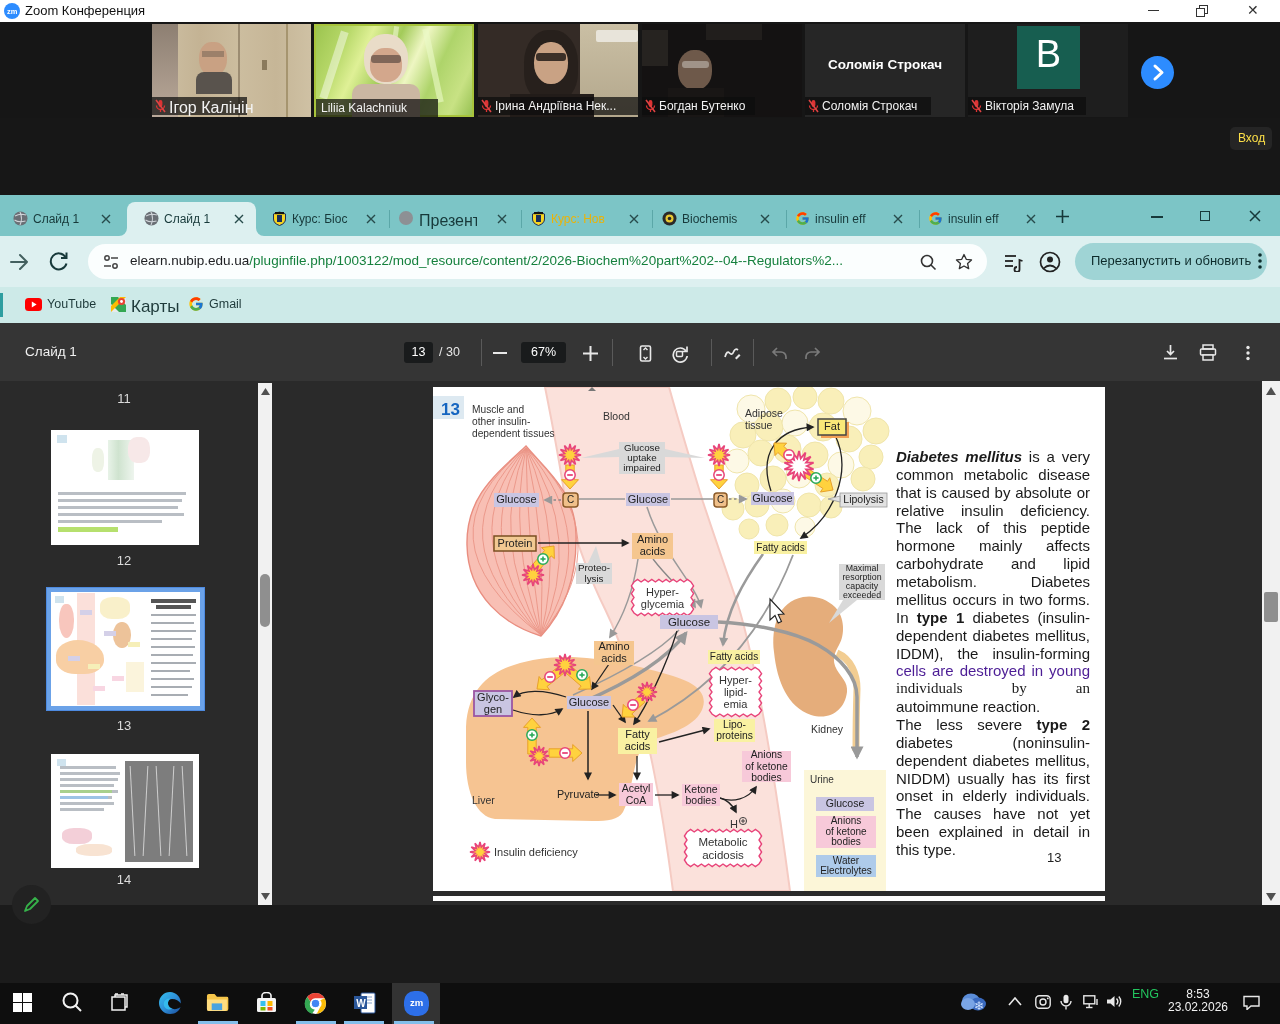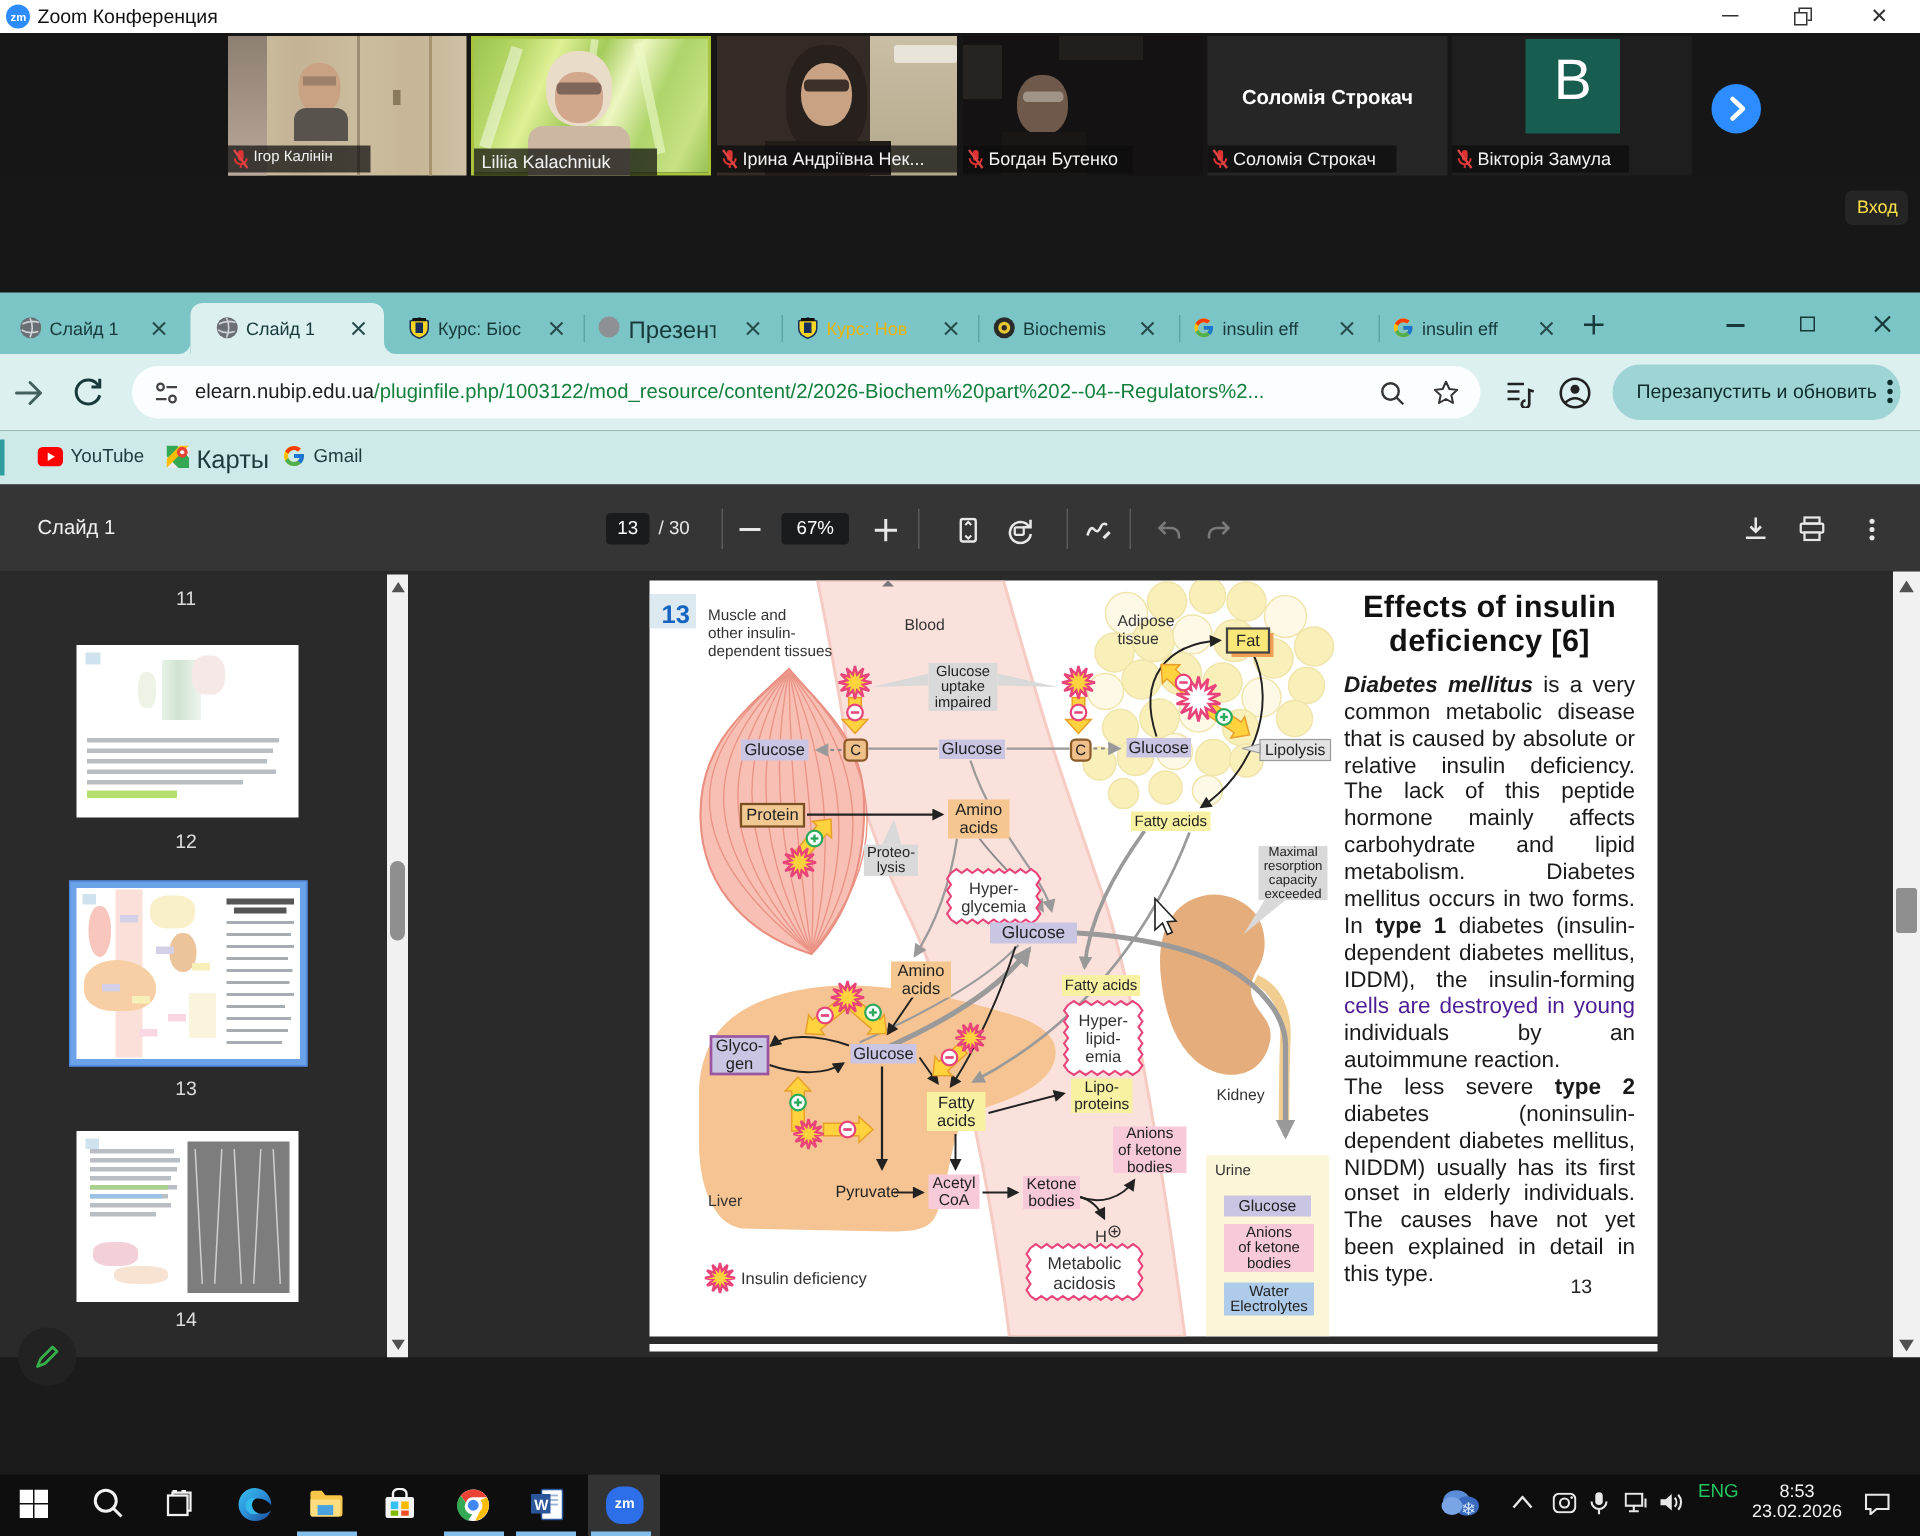--- a/index.html
+++ b/index.html
@@ -15,21 +15,21 @@
 <div class="a" style="left:0;top:22px;width:1280px;height:96px;background:#161616"></div>
 <div class="a" style="left:152px;top:24px;width:159px;height:93px;background:linear-gradient(90deg,#b9a58e 0%,#cabb9e 14%,#c4b394 30%,#ccbd9f 55%,#c6b697 78%,#cfc1a4 100%);overflow:hidden"></div>
 <div class="a" style="left:152px;top:24px;width:26px;height:93px;background:linear-gradient(180deg,#8d7f72,#baa99a)"></div>
 <div class="a" style="left:238px;top:24px;width:2px;height:93px;background:#9c8c72"></div>
 <div class="a" style="left:286px;top:24px;width:2px;height:93px;background:#a6956f"></div>
 <div class="a" style="left:262px;top:60px;width:5px;height:10px;background:#8a7a5c"></div>
 <div class="a" style="left:199px;top:42px;width:28px;height:34px;border-radius:45% 45% 48% 48%;background:#c9a183"></div>
 <div class="a" style="left:202px;top:51px;width:22px;height:6px;background:rgba(90,80,70,0.4)"></div>
 <div class="a" style="left:196px;top:72px;width:36px;height:22px;background:#59534d;border-radius:8px 8px 0 0"></div>
 <div class="a" style="left:152px;top:97px;width:95px;height:18px;background:rgba(12,12,12,0.72)"></div>
-<div class="a" style="left:169px;top:99px;font-size:10px;color:#f2f2f2;white-space:nowrap">Ігор Калінін</div>
+<div class="a" style="left:169px;top:99px;font-size:16px;color:#f2f2f2;white-space:nowrap">Ігор Калінін</div>
 <svg class="a" style="left:154px;top:99px" width="13" height="14" viewBox="0 0 13 14">
     <rect x="4.6" y="1" width="3.8" height="7" rx="1.9" fill="#d33"></rect>
     <path d="M2.5 6.5 a4 4 0 0 0 8 0" fill="none" stroke="#d33" stroke-width="1.3"></path>
     <line x1="6.5" y1="10.5" x2="6.5" y2="13" stroke="#d33" stroke-width="1.3"></line>
     <line x1="2" y1="1" x2="11" y2="13" stroke="#e04444" stroke-width="1.6"></line>
   </svg>
 <div class="a" style="left:314px;top:24px;width:160px;height:93px;border:2px solid #a8c43c;background:linear-gradient(115deg,#9cc44f 0%,#b8d96a 18%,#dff096 30%,#a3cb5a 45%,#eef6c2 58%,#aed46a 72%,#c8e284 88%,#98c253 100%);overflow:hidden"></div>
 <div class="a" style="left:330px;top:30px;width:8px;height:70px;background:rgba(255,255,255,0.45);transform:rotate(18deg)"></div>
 <div class="a" style="left:430px;top:28px;width:6px;height:75px;background:rgba(235,250,200,0.6);transform:rotate(-12deg)"></div>
 <div class="a" style="left:390px;top:26px;width:5px;height:60px;background:rgba(250,255,230,0.5);transform:rotate(8deg)"></div>
@@ -709,35 +709,34 @@
 <text x="312" y="30" font-size="10.5" fill="#333" text-anchor="start">Adipose</text>
 <text x="312" y="42" font-size="10.5" fill="#333" text-anchor="start">tissue</text>
 <text x="39" y="417" font-size="10.5" fill="#333" text-anchor="start">Liver</text>
 <text x="124" y="411" font-size="10.8" fill="#222" text-anchor="start">Pyruvate</text>
 <text x="378" y="346" font-size="10.5" fill="#333" text-anchor="start">Kidney</text>
 <polygon points="47.0,455.0 48.3,460.2 52.0,456.3 50.5,461.5 55.7,460.0 51.8,463.7 57.0,465.0 51.8,466.3 55.7,470.0 50.5,468.5 52.0,473.7 48.3,469.8 47.0,475.0 45.7,469.8 42.0,473.7 43.5,468.5 38.3,470.0 42.2,466.3 37.0,465.0 42.2,463.7 38.3,460.0 43.5,461.5 42.0,456.3 45.7,460.2" fill="#ffd23e" stroke="#e8447a" stroke-width="1.6"></polygon>
 <text x="61" y="469" font-size="11" fill="#333" text-anchor="start">Insulin deficiency</text>
 <path d="M159,0 l4,4 h-8 z" fill="#777"></path>
 <path d="M337,212 L337,233 L342,228.5 L345.2,236 L348.5,234.5 L345.2,227.5 L351,227 Z" fill="#fff" stroke="#222" stroke-width="1.1"></path>
 </svg>
-<div class="a" style="left:463px;top:7px;width:194px;font-size:20.5px;font-weight:bold;color:#111;text-align:center;line-height:22.5px;letter-spacing:0.2px">Effects of insulin<br>deficiency [6]</div>
 <div class="a" style="left:463px;top:61.0px;width:194px;height:18px;font-size:15px;color:#1a1a1a;white-space:nowrap;text-align:justify;text-align-last:justify;white-space:normal;"><b><i>Diabetes mellitus</i></b> is a very</div>
 <div class="a" style="left:463px;top:78.9px;width:194px;height:18px;font-size:15px;color:#1a1a1a;white-space:nowrap;text-align:justify;text-align-last:justify;white-space:normal;">common metabolic disease</div>
 <div class="a" style="left:463px;top:96.7px;width:194px;height:18px;font-size:15px;color:#1a1a1a;white-space:nowrap;text-align:justify;text-align-last:justify;white-space:normal;">that is caused by absolute or</div>
 <div class="a" style="left:463px;top:114.6px;width:194px;height:18px;font-size:15px;color:#1a1a1a;white-space:nowrap;text-align:justify;text-align-last:justify;white-space:normal;">relative insulin deficiency.</div>
 <div class="a" style="left:463px;top:132.4px;width:194px;height:18px;font-size:15px;color:#1a1a1a;white-space:nowrap;text-align:justify;text-align-last:justify;white-space:normal;">The lack of this peptide</div>
 <div class="a" style="left:463px;top:150.3px;width:194px;height:18px;font-size:15px;color:#1a1a1a;white-space:nowrap;text-align:justify;text-align-last:justify;white-space:normal;">hormone mainly affects</div>
 <div class="a" style="left:463px;top:168.2px;width:194px;height:18px;font-size:15px;color:#1a1a1a;white-space:nowrap;text-align:justify;text-align-last:justify;white-space:normal;">carbohydrate and lipid</div>
 <div class="a" style="left:463px;top:186.0px;width:194px;height:18px;font-size:15px;color:#1a1a1a;white-space:nowrap;text-align:justify;text-align-last:justify;white-space:normal;">metabolism. Diabetes</div>
 <div class="a" style="left:463px;top:203.9px;width:194px;height:18px;font-size:15px;color:#1a1a1a;white-space:nowrap;text-align:justify;text-align-last:justify;white-space:normal;">mellitus occurs in two forms.</div>
 <div class="a" style="left:463px;top:221.7px;width:194px;height:18px;font-size:15px;color:#1a1a1a;white-space:nowrap;text-align:justify;text-align-last:justify;white-space:normal;">In <b>type 1</b> diabetes (insulin-</div>
 <div class="a" style="left:463px;top:239.6px;width:194px;height:18px;font-size:15px;color:#1a1a1a;white-space:nowrap;text-align:justify;text-align-last:justify;white-space:normal;">dependent diabetes mellitus,</div>
 <div class="a" style="left:463px;top:257.5px;width:194px;height:18px;font-size:15px;color:#1a1a1a;white-space:nowrap;text-align:justify;text-align-last:justify;white-space:normal;">IDDM), the insulin-forming</div>
 <div class="a" style="left:463px;top:275.3px;width:194px;height:18px;font-size:15px;color:#4c1d95;white-space:nowrap;text-align:justify;text-align-last:justify;white-space:normal;">cells are destroyed in young</div>
-<div class="a" style="left:463px;top:293.2px;width:194px;height:18px;font-size:15px;color:#1a1a1a;white-space:nowrap;text-align:justify;text-align-last:justify;white-space:normal;">individuals by an</div>
+<div class="a" style="left:463px;top:293.2px;width:194px;height:18px;font-size:15px;color:#1a1a1a;white-space:nowrap;text-align:justify;text-align-last:justify;white-space:normal;font-family:Liberation Serif, serif;">individuals by an</div>
 <div class="a" style="left:463px;top:311.0px;width:194px;height:18px;font-size:15px;color:#1a1a1a;white-space:nowrap;">autoimmune reaction.</div>
 <div class="a" style="left:463px;top:328.9px;width:194px;height:18px;font-size:15px;color:#1a1a1a;white-space:nowrap;text-align:justify;text-align-last:justify;white-space:normal;">The less severe <b>type 2</b></div>
 <div class="a" style="left:463px;top:346.8px;width:194px;height:18px;font-size:15px;color:#1a1a1a;white-space:nowrap;text-align:justify;text-align-last:justify;white-space:normal;">diabetes (noninsulin-</div>
 <div class="a" style="left:463px;top:364.6px;width:194px;height:18px;font-size:15px;color:#1a1a1a;white-space:nowrap;text-align:justify;text-align-last:justify;white-space:normal;">dependent diabetes mellitus,</div>
 <div class="a" style="left:463px;top:382.5px;width:194px;height:18px;font-size:15px;color:#1a1a1a;white-space:nowrap;text-align:justify;text-align-last:justify;white-space:normal;">NIDDM) usually has its first</div>
 <div class="a" style="left:463px;top:400.3px;width:194px;height:18px;font-size:15px;color:#1a1a1a;white-space:nowrap;text-align:justify;text-align-last:justify;white-space:normal;">onset in elderly individuals.</div>
 <div class="a" style="left:463px;top:418.2px;width:194px;height:18px;font-size:15px;color:#1a1a1a;white-space:nowrap;text-align:justify;text-align-last:justify;white-space:normal;">The causes have not yet</div>
 <div class="a" style="left:463px;top:436.1px;width:194px;height:18px;font-size:15px;color:#1a1a1a;white-space:nowrap;text-align:justify;text-align-last:justify;white-space:normal;">been explained in detail in</div>
 <div class="a" style="left:463px;top:453.9px;width:194px;height:18px;font-size:15px;color:#1a1a1a;white-space:nowrap;">this type.</div>
 <div class="a" style="left:614px;top:463px;font-size:13px;color:#222">13</div>

